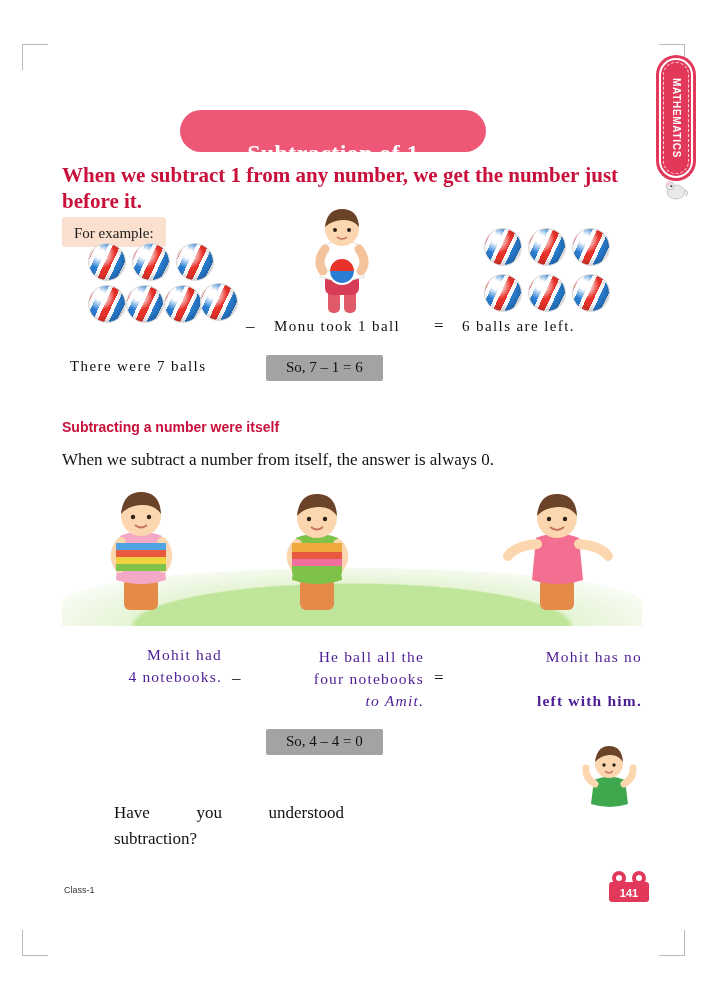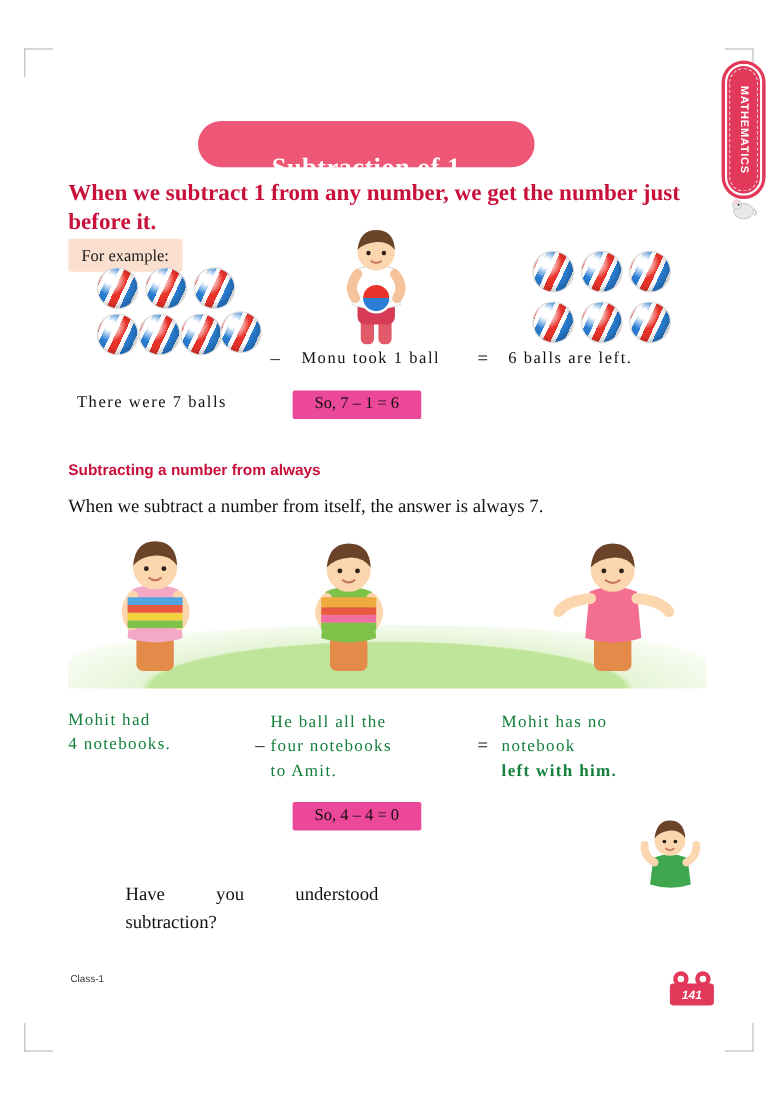--- a/index.html
+++ b/index.html
@@ -152,21 +152,21 @@
   }
   .op {
     position: absolute;
     font-size: 17px;
     color: #111111;
   }
 
   
   .result-pill {
     position: absolute;
-    background: #ec4899;
+    background: #a3a3a3;
     border-radius: 2px;
     font-size: 15px;
     color: #111111;
     padding: 4px 20px 5px 20px;
     white-space: nowrap;
   }
 
   
   .sub-head {
     position: absolute;
@@ -203,22 +203,22 @@
     border-radius: 50% 50% 0 0 / 60% 60% 0 0;
   }
 
   .kid { position: absolute; bottom: 8px; width: 110px; height: 132px; }
 
   
   .cap2 {
     position: absolute;
     font-size: 15.5px;
     letter-spacing: 1.2px;
-    color: #15803d;
-    text-align: left;
+    color: #4c1d95;
+    text-align: right;
     line-height: 22px;
   }
 
   
   .question {
     position: absolute;
     left: 114px;
     top: 800px;
     width: 230px;
     font-size: 17px;
@@ -249,24 +249,23 @@
     position: absolute;
     left: 64px;
     top: 885px;
     font-family: "Liberation Sans", sans-serif;
     font-size: 9px;
     color: #333333;
   }
   .page-num {
     position: absolute;
     right: 56px;
-    bottom: 84px;
+    bottom: 96px;
     width: 44px;
     height: 34px;
-    font-style: italic;
   }
   .page-num .num {
     position: absolute;
     left: 0; right: 0;
     bottom: 5px;
     text-align: center;
     color: #ffffff;
     font-family: "Liberation Sans", sans-serif;
     font-size: 11px;
     font-weight: bold;
@@ -354,22 +353,22 @@
   <div class="eq-row-1">
     <div class="cap" style="left:8px; top:0;margin-top:40px;">There were 7 balls</div>
     <div class="op" style="left:184px; top:-2px;">–</div>
     <div class="cap" style="left:212px; top:0;">Monu took 1 ball</div>
     <div class="op" style="left:372px; top:-2px;">=</div>
     <div class="cap" style="left:400px; top:0;">6 balls are left.</div>
   </div>
 
   <div class="result-pill" style="left:266px; top:355px;">So, 7 – 1 = 6</div>
 
-  <div class="sub-head">Subtracting a number from always</div>
-  <div class="sub-text">When we subtract a number from itself, the answer is always 7.</div>
+  <div class="sub-head">Subtracting a number were itself</div>
+  <div class="sub-text">When we subtract a number from itself, the answer is always 0.</div>
 
   <div class="scene">
     <div class="grass"></div>
 
     <div class="kid" style="left:24px;">
       <svg viewBox="0 0 110 132" width="110" height="132">
         <rect x="38" y="92" width="34" height="32" rx="6" fill="#e58b4a"></rect>
         <path d="M34 50 q20 -9 42 0 l4 44 q-24 8 -50 0 z" fill="#f3a8c6"></path>
         <path d="M35 56 q-10 14 -1 26" stroke="#fbd6ae" stroke-width="10" fill="none" stroke-linecap="round"></path>
         <path d="M76 56 q10 14 1 26" stroke="#fbd6ae" stroke-width="10" fill="none" stroke-linecap="round"></path>
@@ -422,26 +421,25 @@
     </div>
   </div>
 
   <div class="cap2" style="left:62px; top:644px; width:160px;">Mohit had</div>
   <div class="cap2" style="left:62px; top:666px; width:160px;">4 notebooks.</div>
 
   <div class="op" style="left:232px; top:668px;">–</div>
 
   <div class="cap2" style="left:246px; top:646px; width:178px;">He ball all the</div>
   <div class="cap2" style="left:246px; top:668px; width:178px;">four notebooks</div>
-  <div class="cap2" style="left:246px; top:690px; width:178px;">to Amit.</div>
+  <div class="cap2" style="left:246px; top:690px; width:178px;font-style:italic;">to Amit.</div>
 
   <div class="op" style="left:434px; top:668px;">=</div>
 
   <div class="cap2" style="left:456px; top:646px; width:186px;">Mohit has no</div>
-  <div class="cap2" style="left:456px; top:668px; width:186px;">notebook</div>
   <div class="cap2" style="left:456px; top:690px; width:186px;font-weight:bold;">left with him.</div>
 
   <div class="result-pill" style="left:266px; top:729px;">So, 4 – 4 = 0</div>
 
   <div class="question">Have you understood subtraction?</div>
 
   <div class="speech-boy">
     <svg viewBox="0 0 62 66" width="62" height="66">
       <path d="M16 38 q15 -7 31 0 l3 24 q-18 6 -37 0 z" fill="#3fa84f"></path>
       <path d="M17 42 q-10 -6 -9 -16" stroke="#fbd6ae" stroke-width="7" fill="none" stroke-linecap="round"></path>

